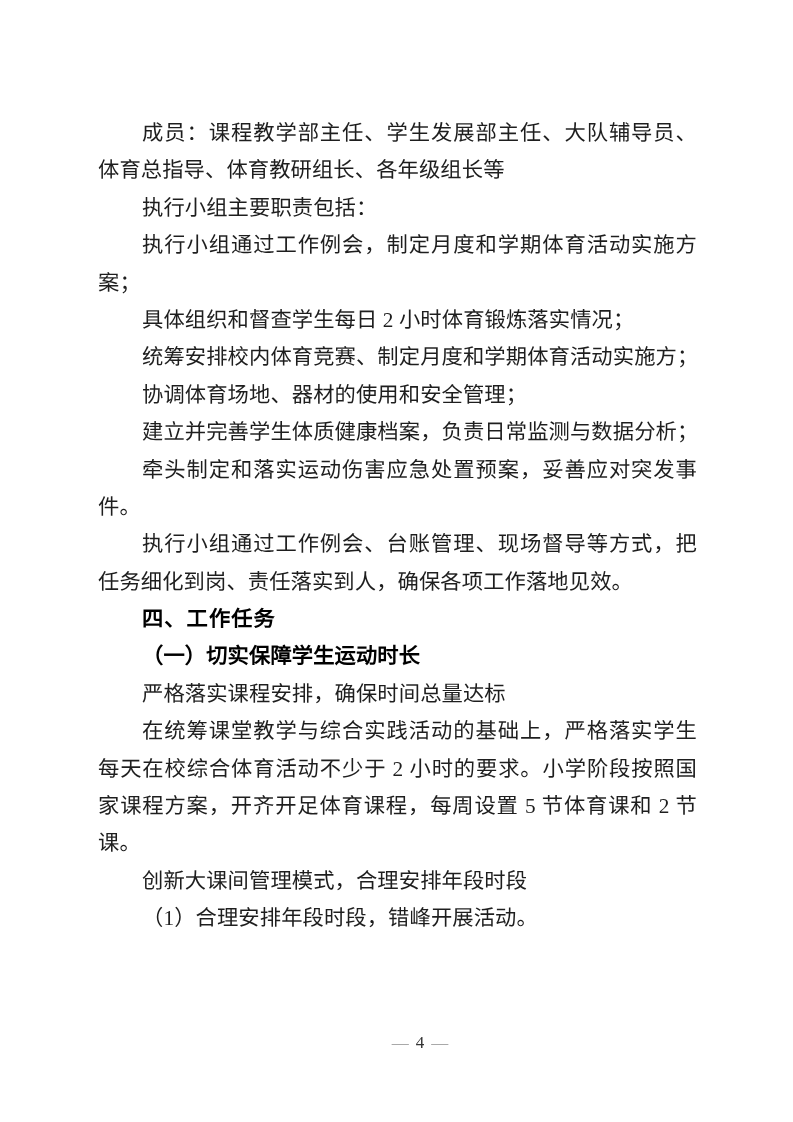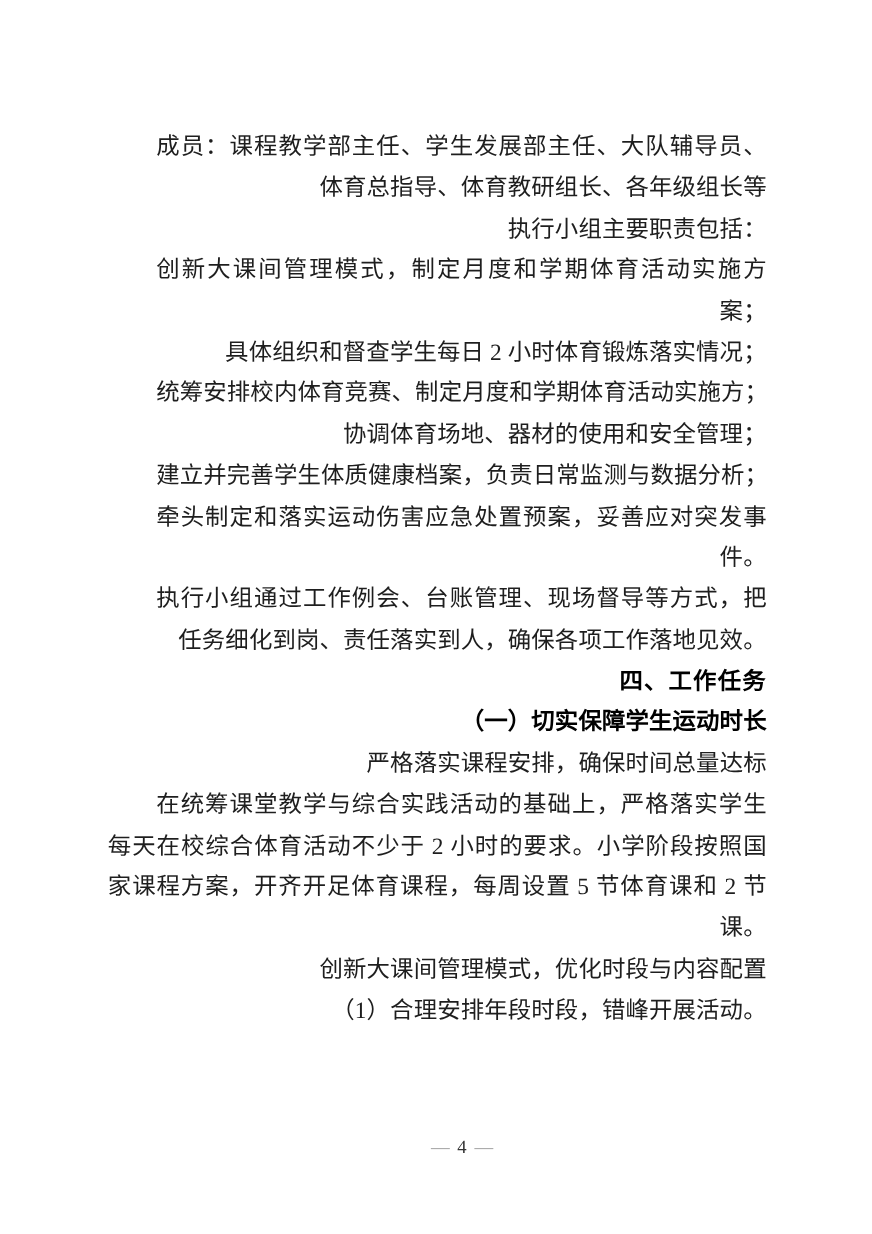--- a/index.html
+++ b/index.html
@@ -24,21 +24,21 @@
     position:absolute;
     left:98px;
     top:115px;
     width:599px;
     font-size:21.3px;
   }
   .line{
     height:37.4px;
     line-height:37.4px;
     white-space:nowrap;
-    text-align:right;
+    text-align:left;
     letter-spacing:0.1px;
   }
   .line.indent{ text-indent:44px; }
   .line.fill{
     white-space:normal;
     text-align:justify;
     text-align-last:justify;
     text-justify:inter-ideograph;
   }
   .line.heading1{
@@ -66,36 +66,36 @@
 </style>
 </head>
 <body>
 
 <div class="page">
   <main class="content">
 
   <div class="line body indent fill">成员：课程教学部主任、学生发展部主任、大队辅导员、</div>
       <div class="line body">体育总指导、体育教研组长、各年级组长等</div>
       <div class="line body indent">执行小组主要职责包括：</div>
-      <div class="line body indent fill">创新大课间管理模式，制定月度和学期体育活动实施方</div>
+      <div class="line body indent fill">执行小组通过工作例会，制定月度和学期体育活动实施方</div>
       <div class="line body">案；</div>
       <div class="line body indent">具体组织和督查学生每日 2 小时体育锻炼落实情况；</div>
       <div class="line body indent">统筹安排校内体育竞赛、制定月度和学期体育活动实施方；</div>
       <div class="line body indent">协调体育场地、器材的使用和安全管理；</div>
       <div class="line body indent">建立并完善学生体质健康档案，负责日常监测与数据分析；</div>
       <div class="line body indent fill">牵头制定和落实运动伤害应急处置预案，妥善应对突发事</div>
       <div class="line body">件。</div>
       <div class="line body indent fill">执行小组通过工作例会、台账管理、现场督导等方式，把</div>
       <div class="line body">任务细化到岗、责任落实到人，确保各项工作落地见效。</div>
       <div class="line heading1 indent">四、工作任务</div>
       <div class="line heading2 indent">（一）切实保障学生运动时长</div>
       <div class="line body indent">严格落实课程安排，确保时间总量达标</div>
       <div class="line body indent fill">在统筹课堂教学与综合实践活动的基础上，严格落实学生</div>
       <div class="line body fill">每天在校综合体育活动不少于 2 小时的要求。小学阶段按照国</div>
       <div class="line body fill">家课程方案，开齐开足体育课程，每周设置 5 节体育课和 2 节</div>
       <div class="line body">课。</div>
-      <div class="line body indent">创新大课间管理模式，优化时段与内容配置</div>
+      <div class="line body indent">创新大课间管理模式，合理安排年段时段</div>
       <div class="line body indent">（1）合理安排年段时段，错峰开展活动。</div>
     </main>
   <footer class="footer">
     <span class="dash">—</span><span class="page-num">4</span><span class="dash">—</span>
   </footer>
 </div>
 
 </body></html>

